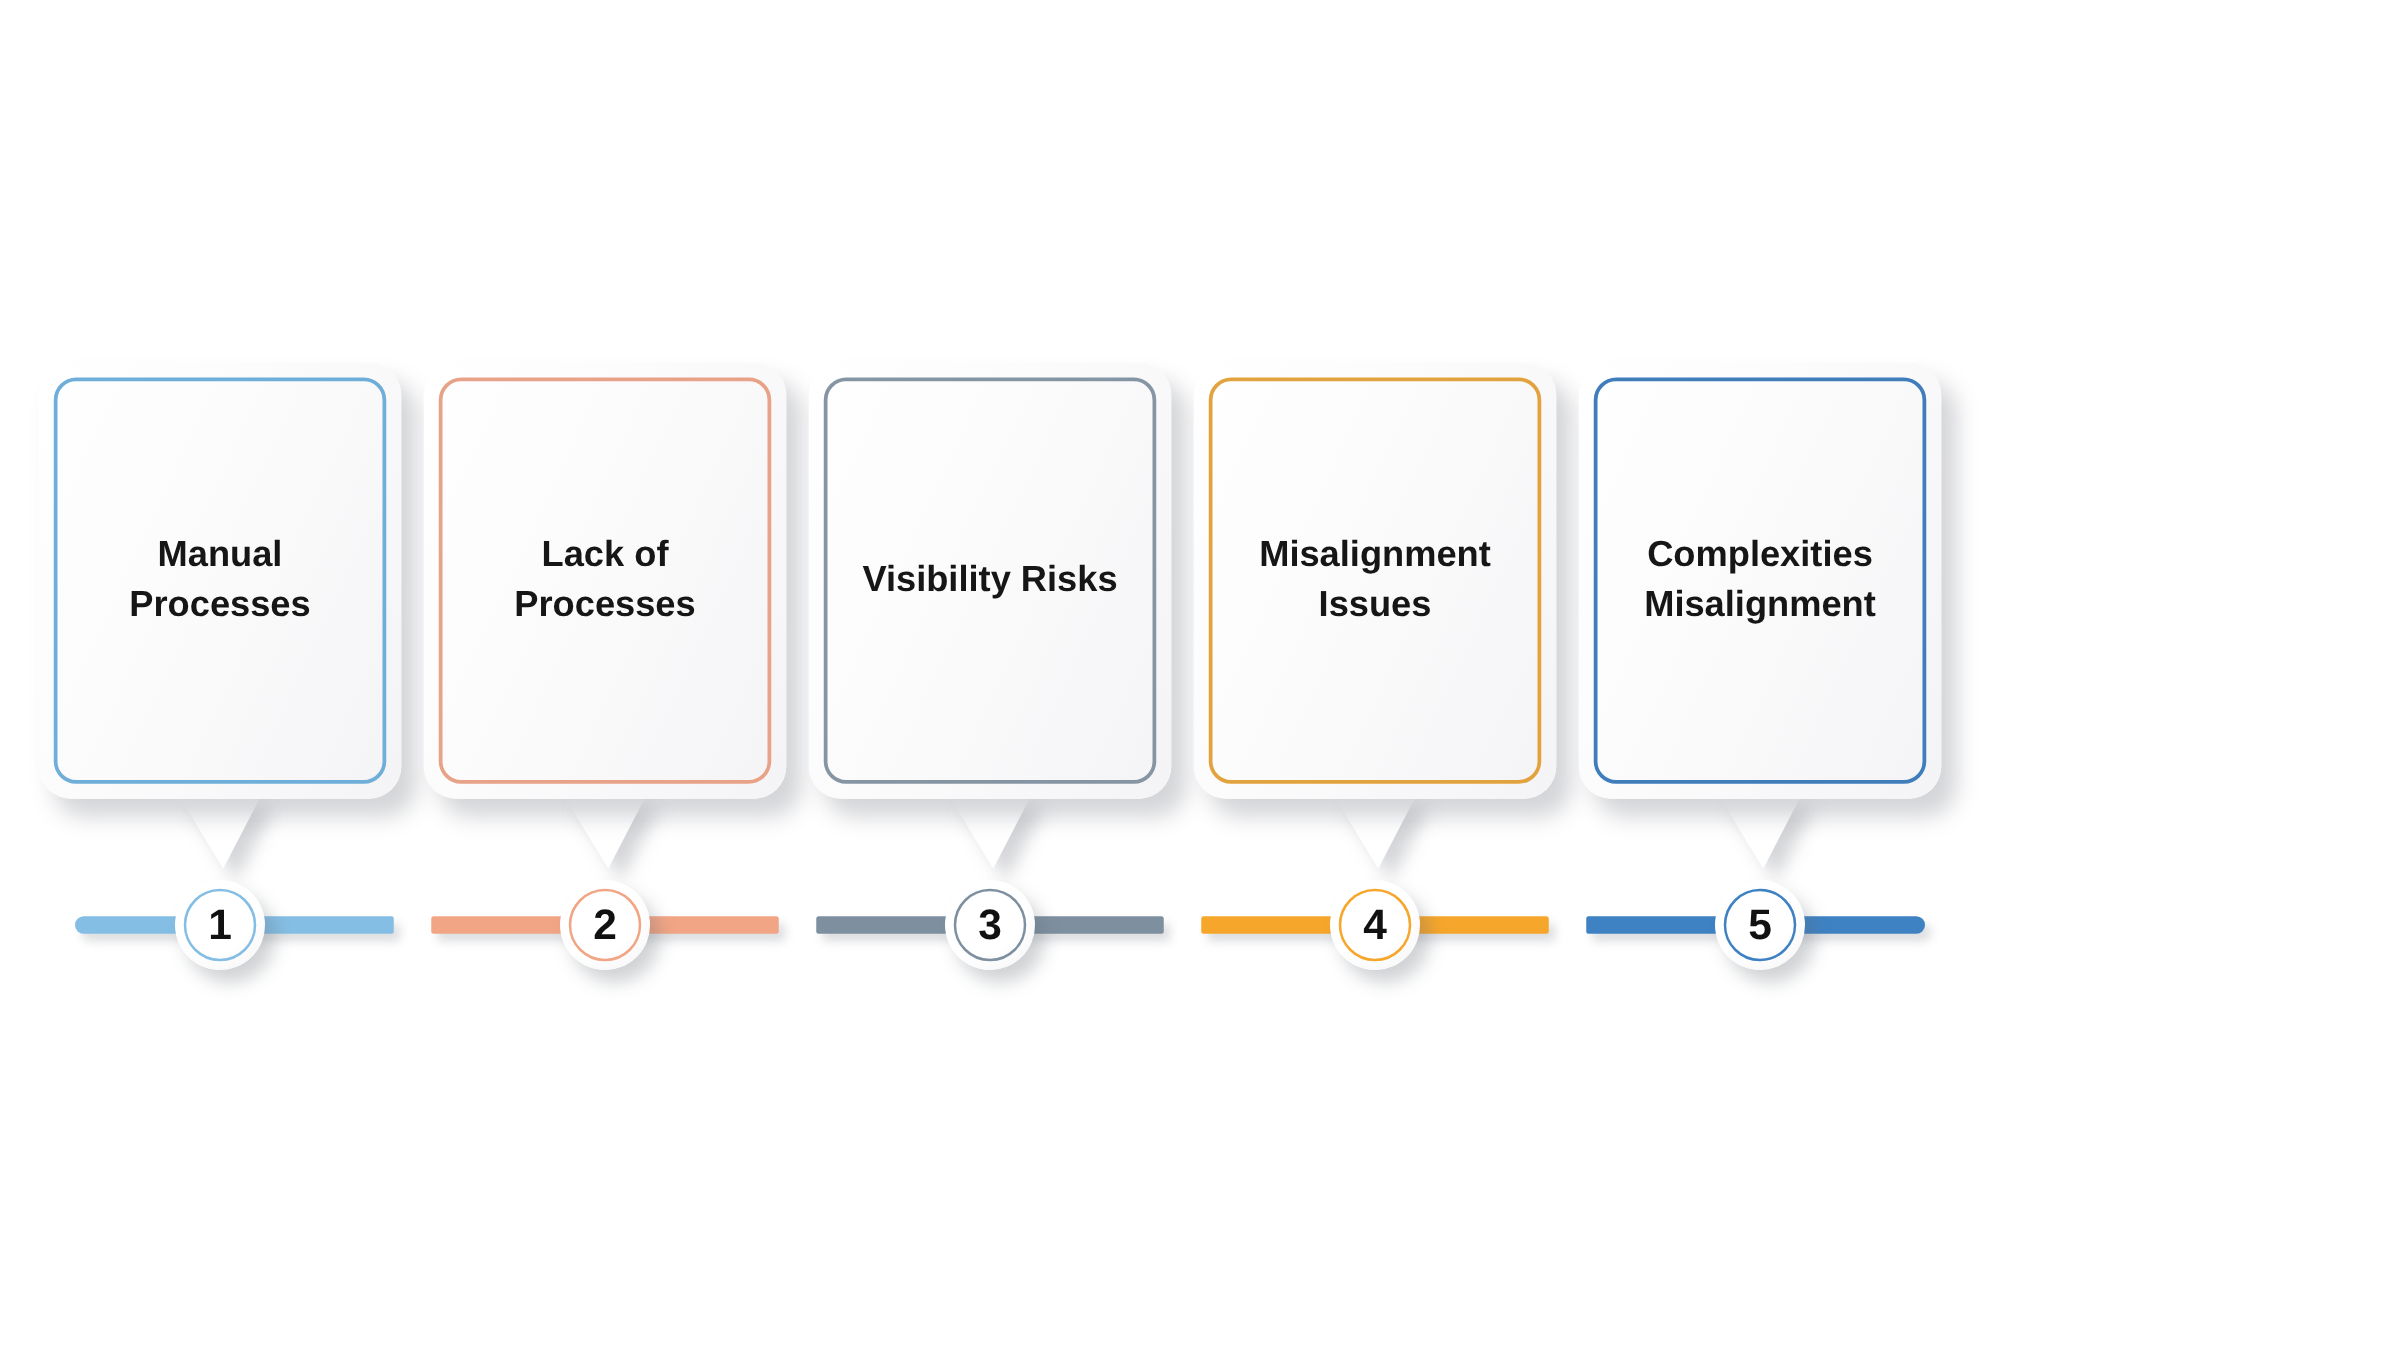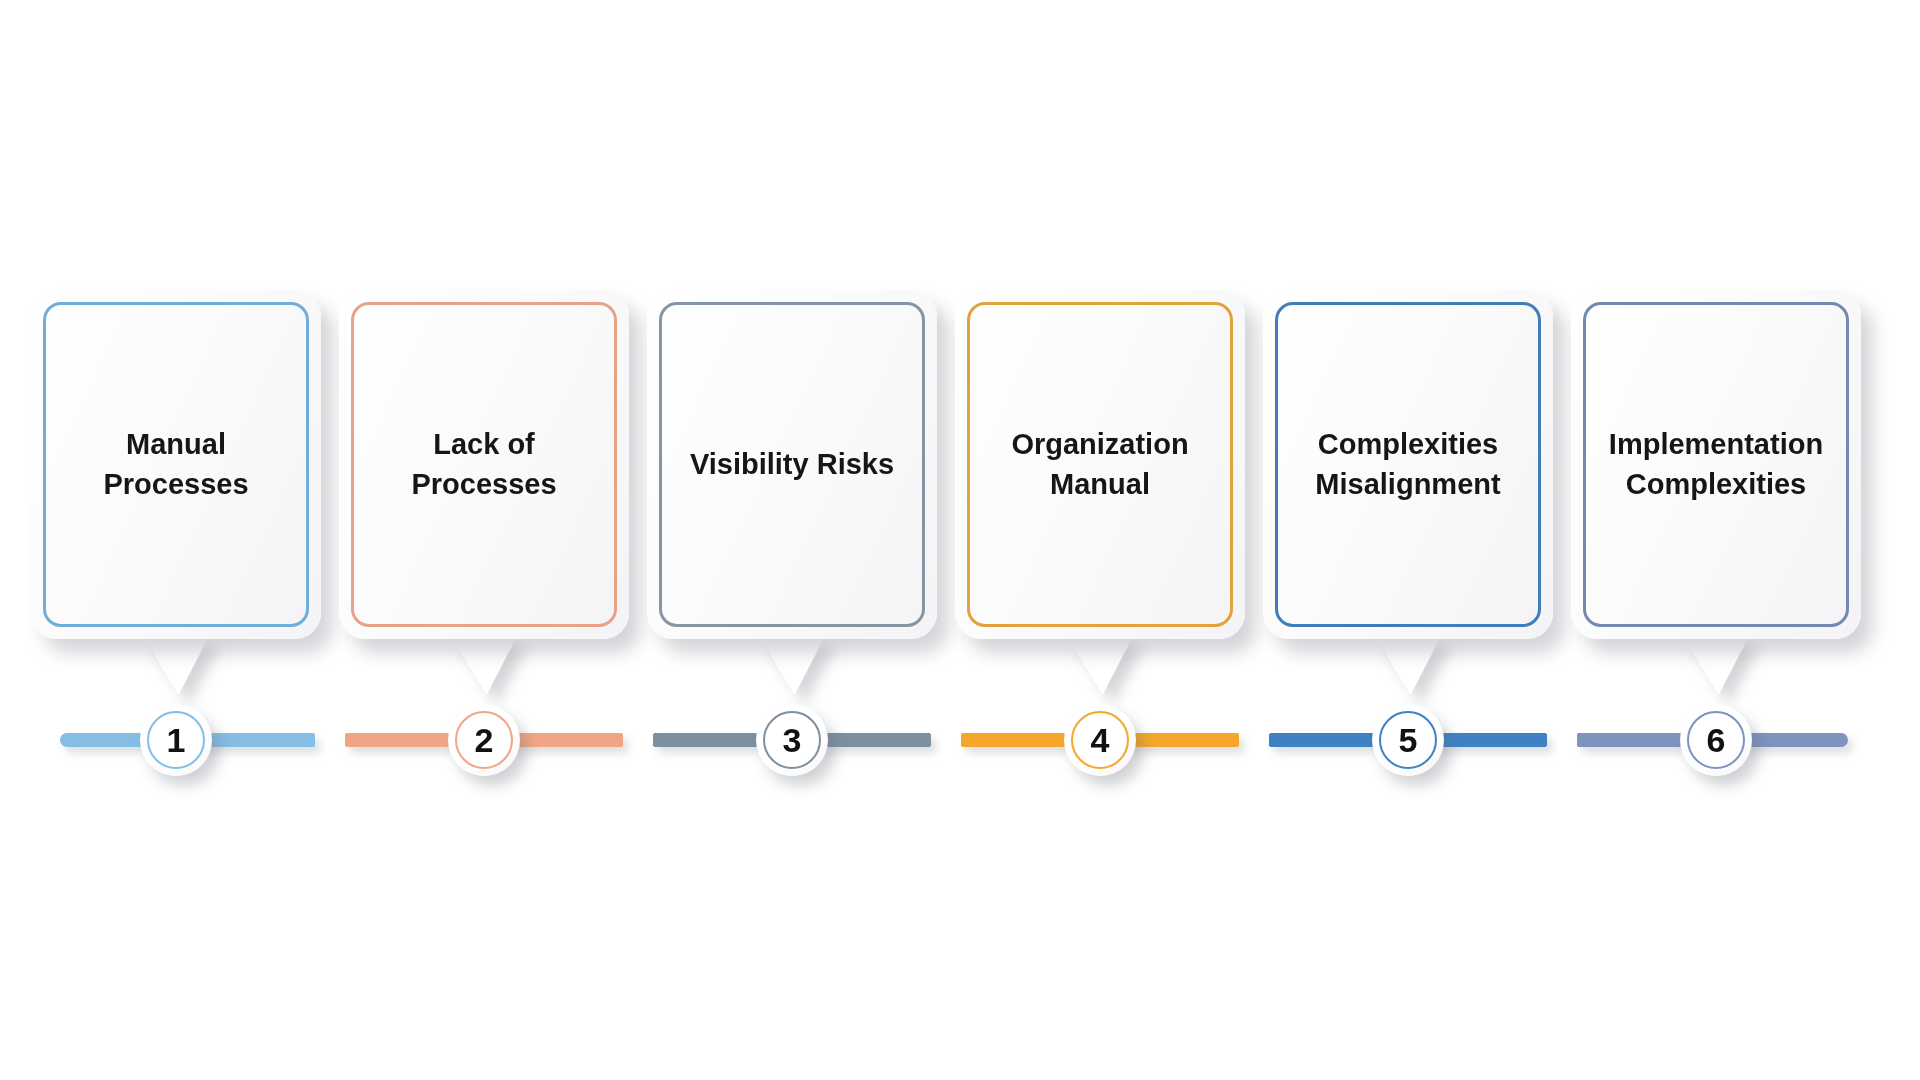--- a/index.html
+++ b/index.html
@@ -166,21 +166,21 @@
       <div class="num-circle">
         <div class="num-ring">
           <span class="num">3</span>
         </div>
       </div>
     </div>
 
     <div class="col" style="--bar: #F6A62B; --border: #E2A33F;">
       <div class="card">
         <div class="card-inner">
-          <div class="label">Organization Manual</div>
+          <div class="label">Misalignment Issues</div>
         </div>
       </div>
       <div class="tail-wrap">
           <div class="tail"></div>
         </div>
       <div class="bar"></div>
       <div class="num-circle">
         <div class="num-ring">
           <span class="num">4</span>
         </div>
@@ -197,31 +197,15 @@
           <div class="tail"></div>
         </div>
       <div class="bar"></div>
       <div class="num-circle">
         <div class="num-ring">
           <span class="num">5</span>
         </div>
       </div>
     </div>
 
-    <div class="col" style="--bar: #7E93BE; --border: #7588B1;">
-      <div class="card">
-        <div class="card-inner">
-          <div class="label">Implementation Complexities</div>
-        </div>
-      </div>
-      <div class="tail-wrap">
-          <div class="tail"></div>
-        </div>
-      <div class="bar"></div>
-      <div class="num-circle">
-        <div class="num-ring">
-          <span class="num">6</span>
-        </div>
-      </div>
-    </div>
 
   </div>
 </div>
 
 </body></html>

